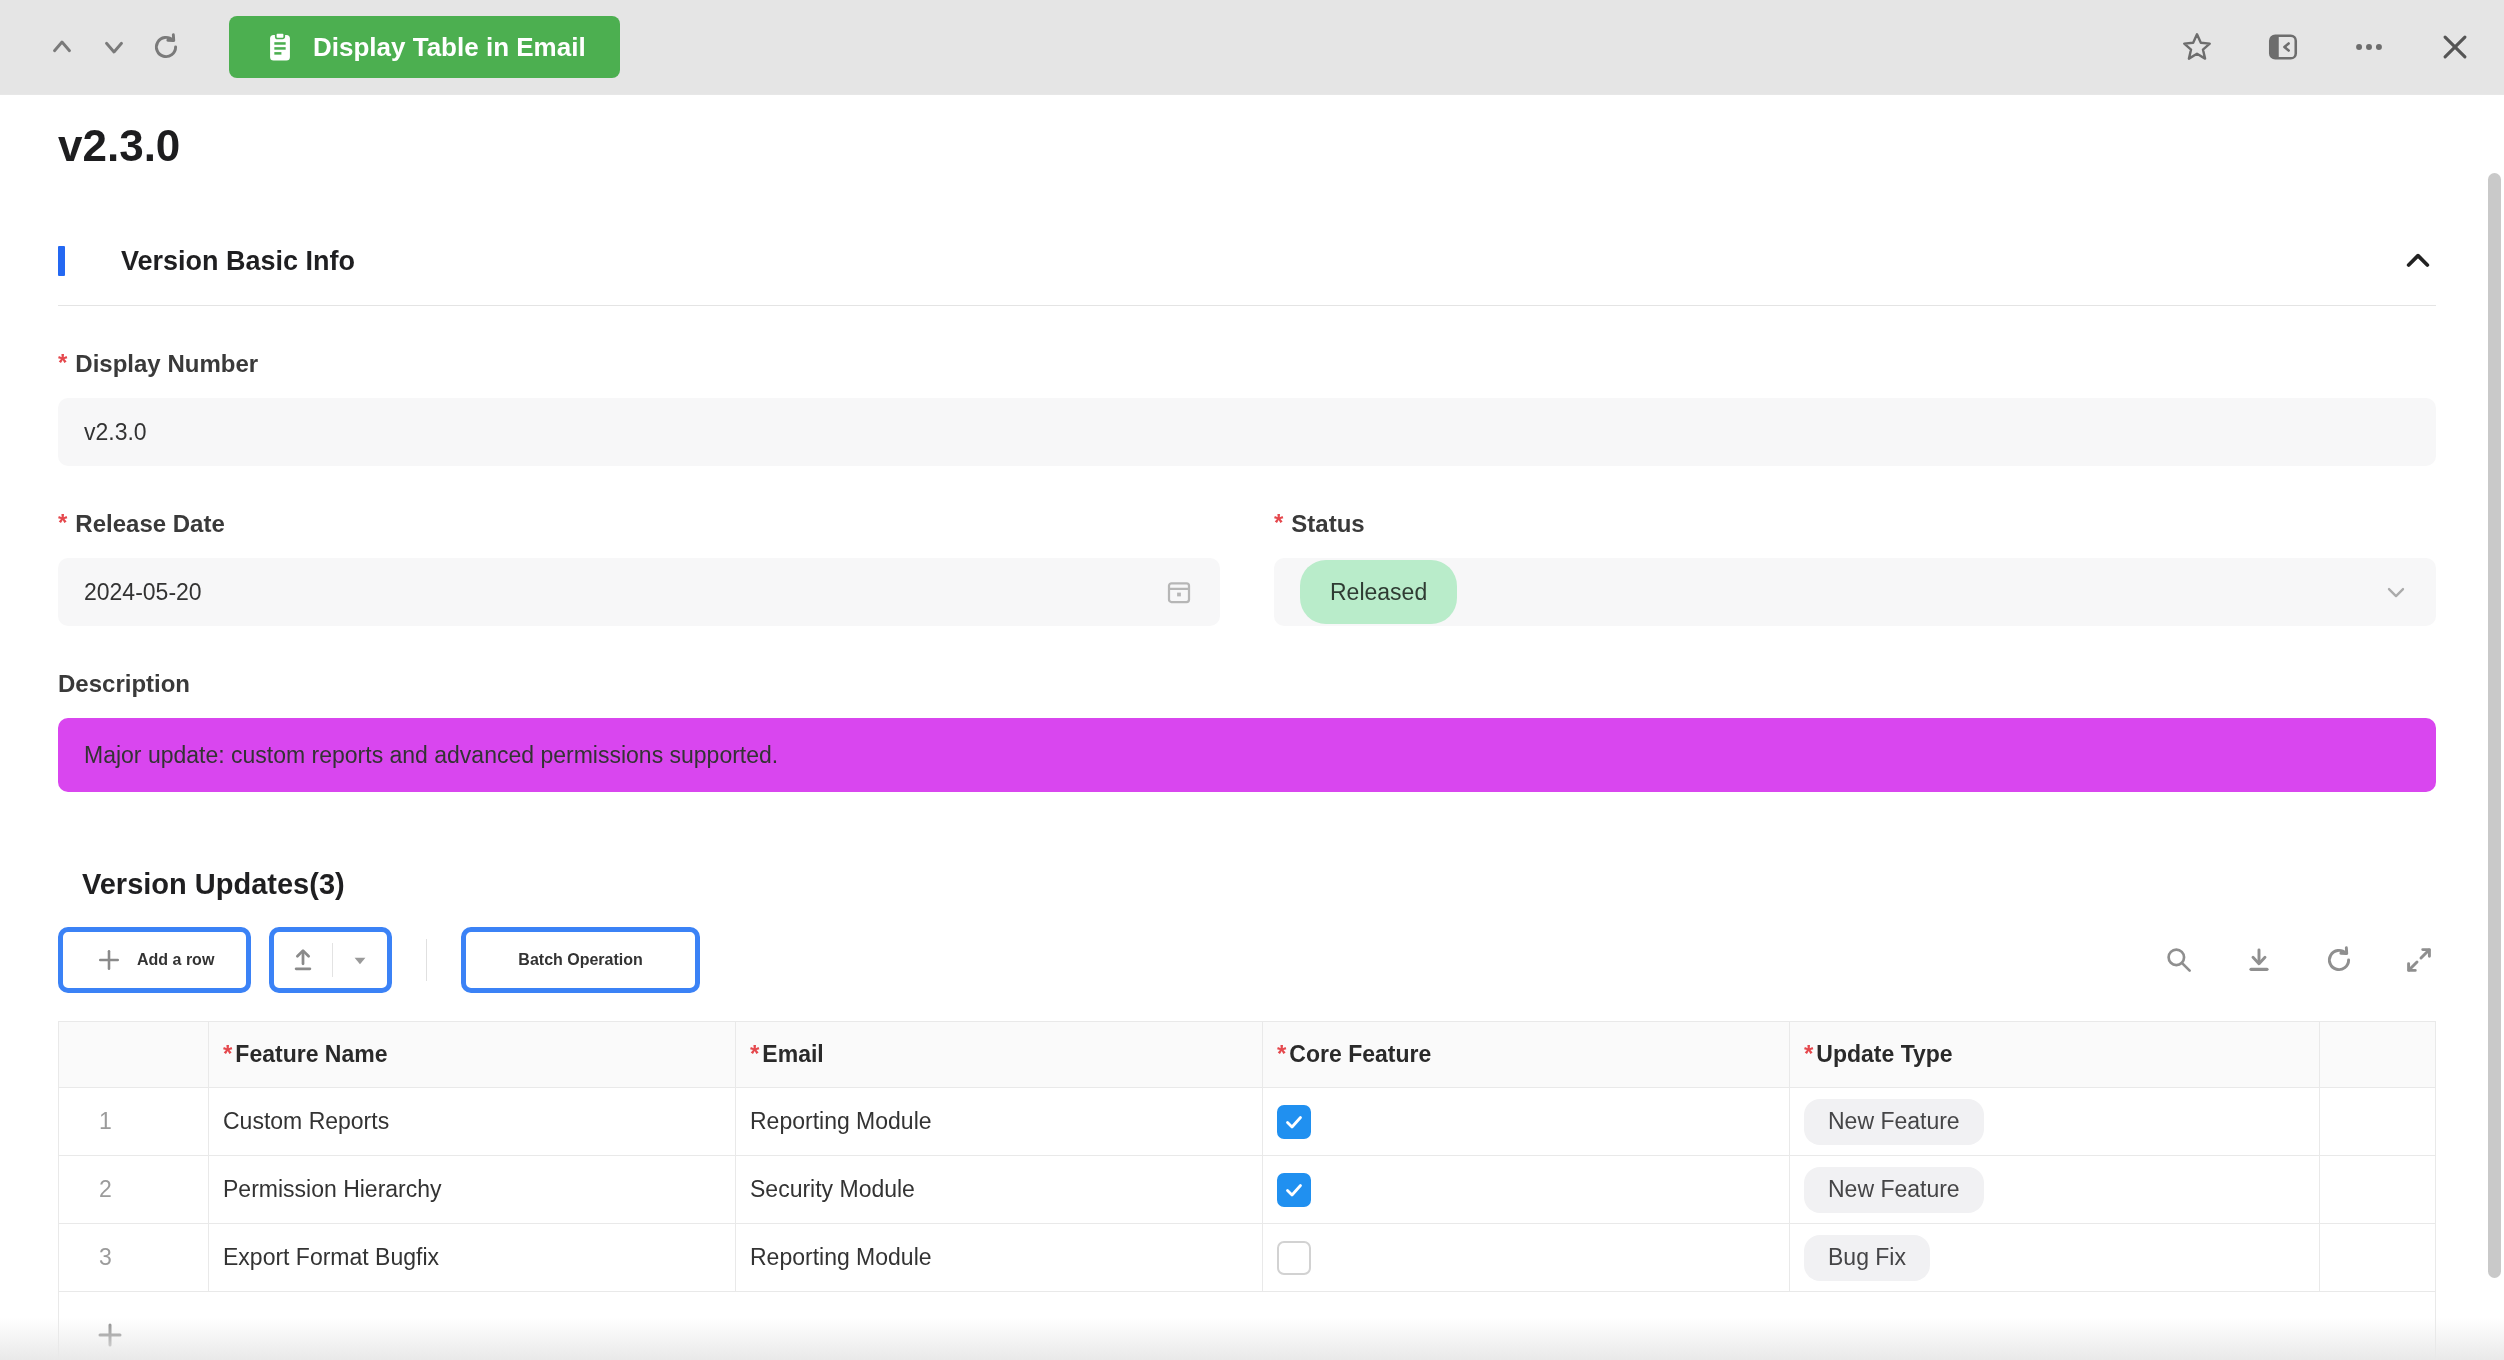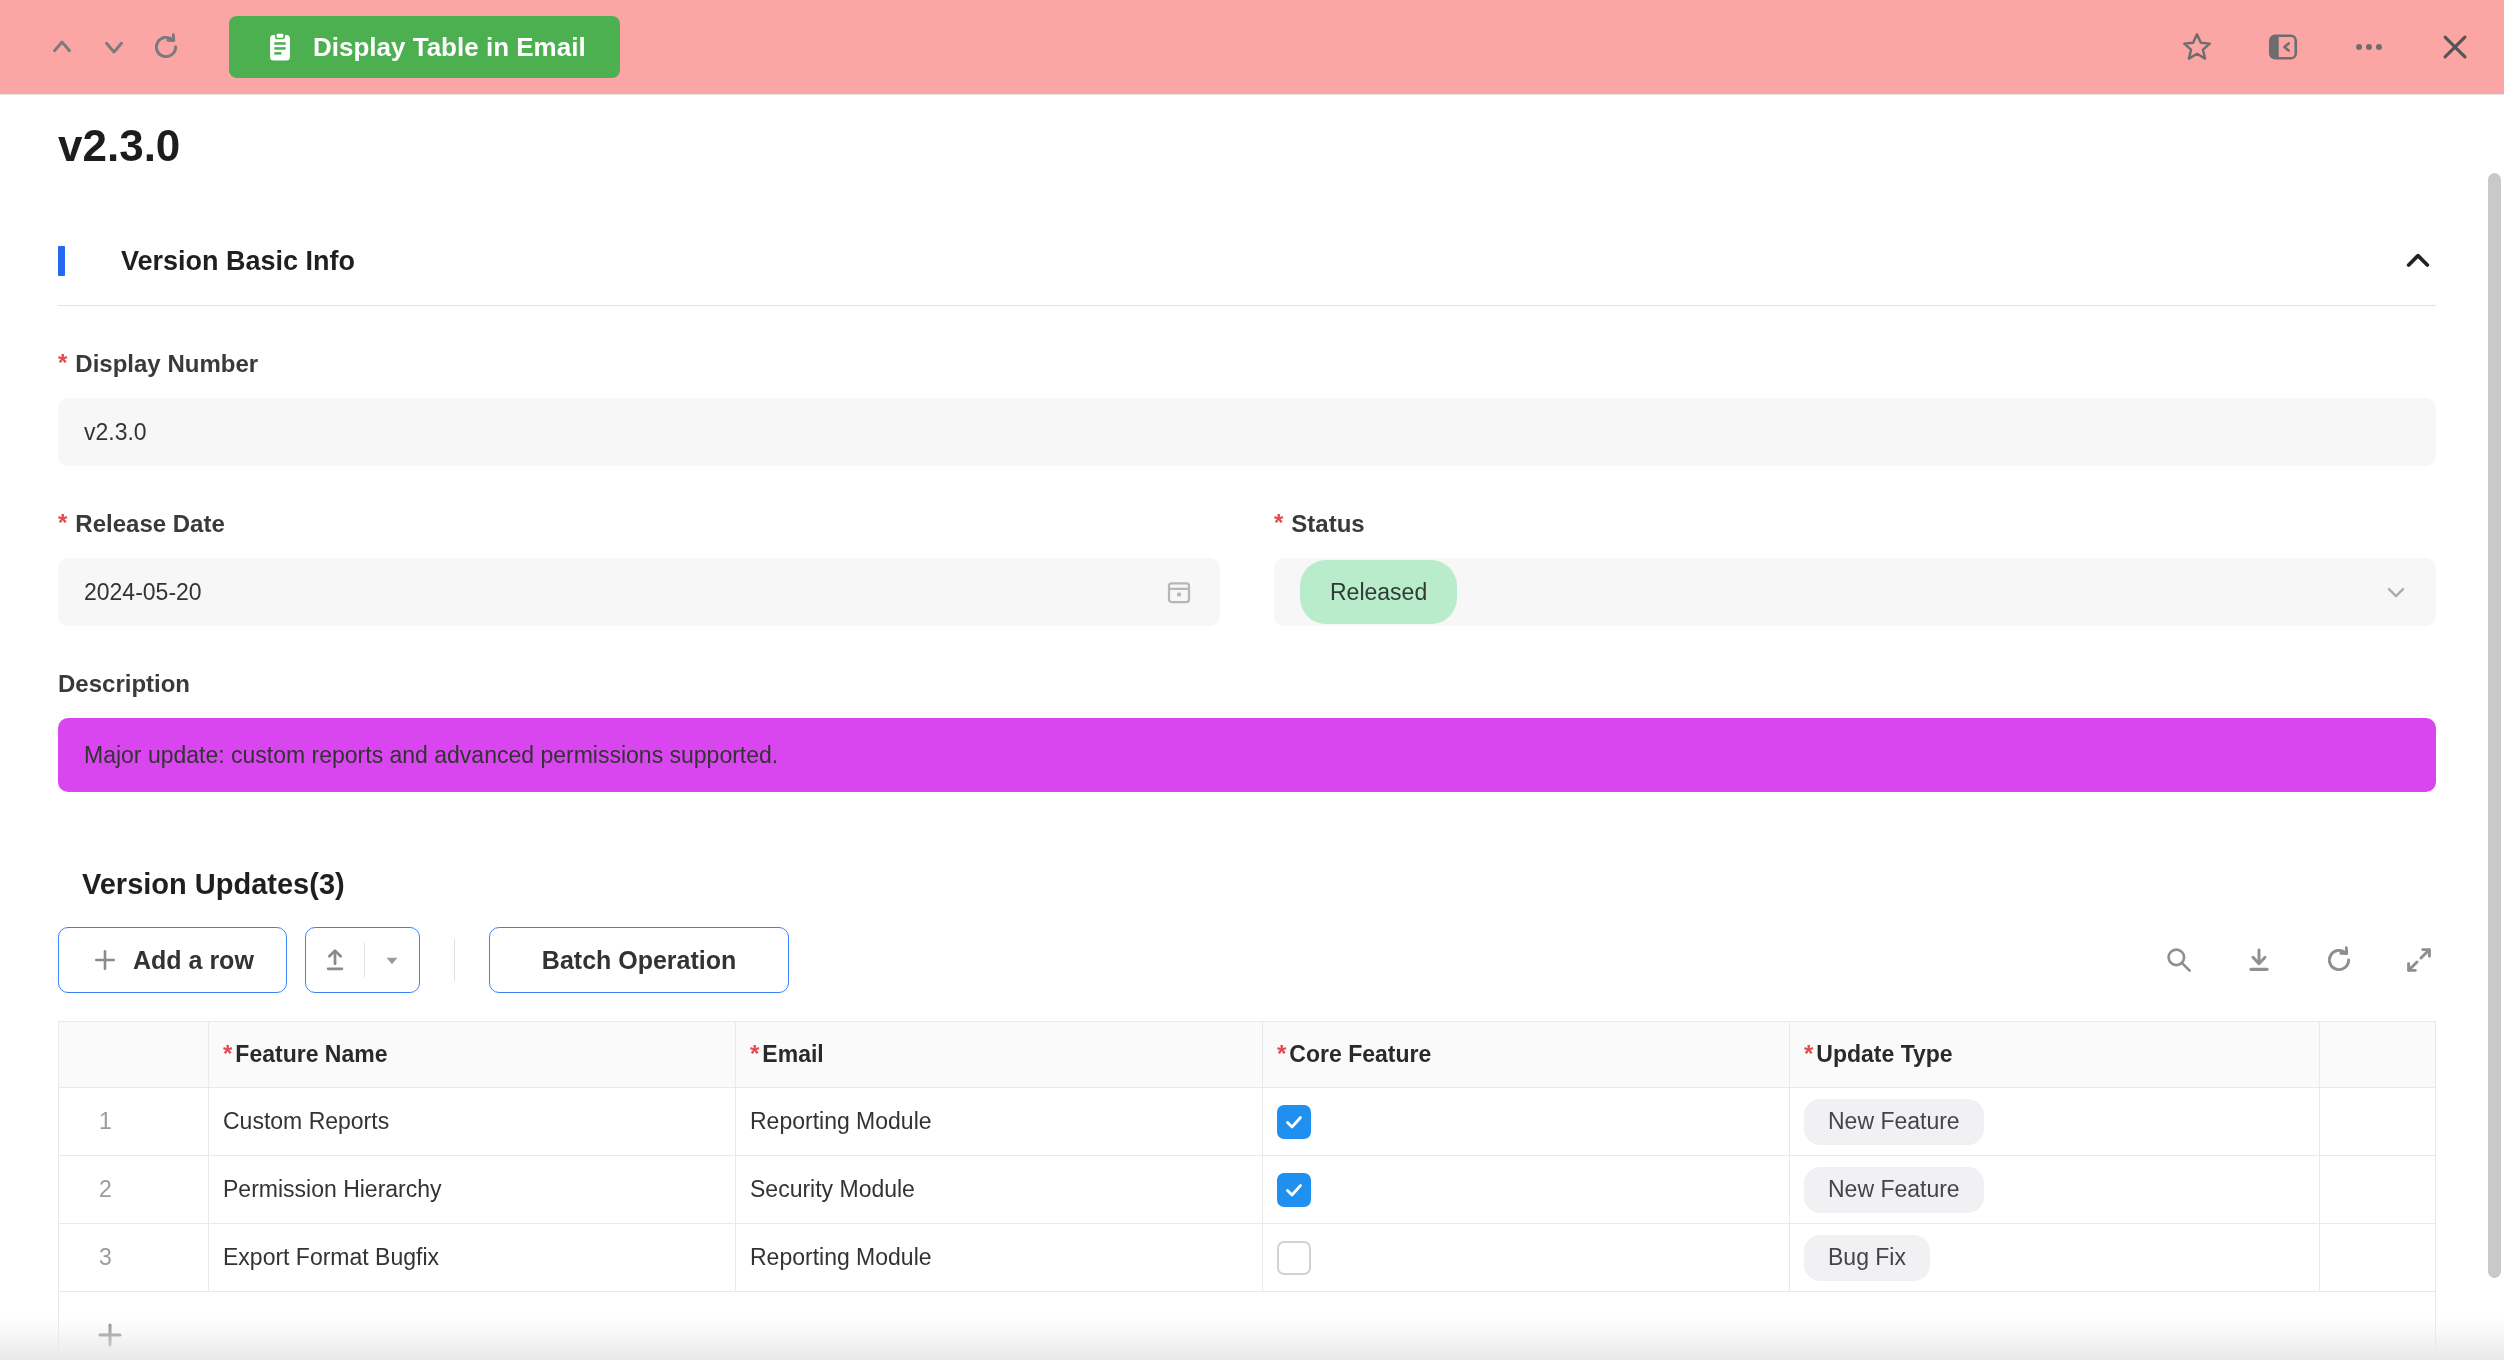--- a/index.html
+++ b/index.html
@@ -4,21 +4,21 @@
 <style>
   * { box-sizing: border-box; }
   html,body { margin:0; padding:0; }
   body {
     width:2504px; height:1360px; overflow:hidden; position:relative;
     background:#ffffff; color:#333;
     font-family:"Liberation Sans","DejaVu Sans",sans-serif;
   }
   
   .toolbar { height:95px; display:flex; align-items:center; padding:0 32px 0 45px;
-             border-bottom:1px solid #e7e7e7; background:#fca5a5; }
+             border-bottom:1px solid #e7e7e7; background:#e5e5e5; }
   .nav-icons { display:flex; align-items:center; gap:18px; }
   .icon-btn { width:34px; height:34px; display:flex; align-items:center; justify-content:center; cursor:pointer; }
   .primary-btn { margin-left:46px; height:62px; padding:0 34px; border:none; border-radius:8px;
                  background:#4caf50; color:#fff; font-size:26px; font-weight:700;
                  display:flex; align-items:center; gap:16px; cursor:pointer;
                  font-family:"Liberation Sans","DejaVu Sans",sans-serif; }
   .toolbar-spacer { flex:1; }
   .win-icons { display:flex; align-items:center; gap:52px; }
   
   .content { padding:0 68px 0 58px; }
@@ -34,22 +34,22 @@
                display:flex; align-items:center; padding:0 26px; font-size:23px; color:#333; }
   .input-box .grow { flex:1; }
   .two-col { display:grid; grid-template-columns:1fr 1fr; column-gap:54px; margin-top:0; }
   .textarea-box { margin-top:20px; height:74px; background:#d946ef; border-radius:10px;
                   display:flex; align-items:center; padding:0 26px; font-size:23px; color:#333; }
   .status-pill { background:#b9ecca; color:#2f3b33; height:64px; border-radius:26px;
                  display:inline-flex; align-items:center; padding:0 30px; font-size:23px; }
   
   .updates-head { margin-top:76px; font-size:29px; font-weight:700; color:#1f1f21;margin-left:24px; }
   .updates-toolbar { margin-top:26px; display:flex; align-items:center; }
-  .btn { height:66px; background:#fff; border:1px solid #3b82f6; border-radius:10px;
-         display:flex; align-items:center; font-size:25px; font-weight:600; color:#333; cursor:pointer;
+  .btn { height:66px; background:#fff; border:5px solid #3b82f6; border-radius:10px;
+         display:flex; align-items:center; font-size:16px; font-weight:600; color:#333; cursor:pointer;
          font-family:"Liberation Sans","DejaVu Sans",sans-serif; }
   .btn-add { padding:0 32px; gap:14px; }
   .btn-upload { margin-left:18px; padding:0 14px; gap:0; }
   .upload-sep { width:1px; height:34px; background:#e3e3e3; margin:0 14px; }
   .group-divider { width:1px; height:42px; background:#e0e0e0; margin:0 34px; }
   .btn-batch { padding:0 52px; }
   .grid-icons { margin-left:auto; display:flex; align-items:center; gap:46px; }
   
   table.grid { margin-top:28px; width:100%; border-collapse:collapse; table-layout:fixed; }
   .grid th, .grid td { border:1px solid #e9e9e9; padding:0 0 0 14px; overflow:hidden; white-space:nowrap; }

